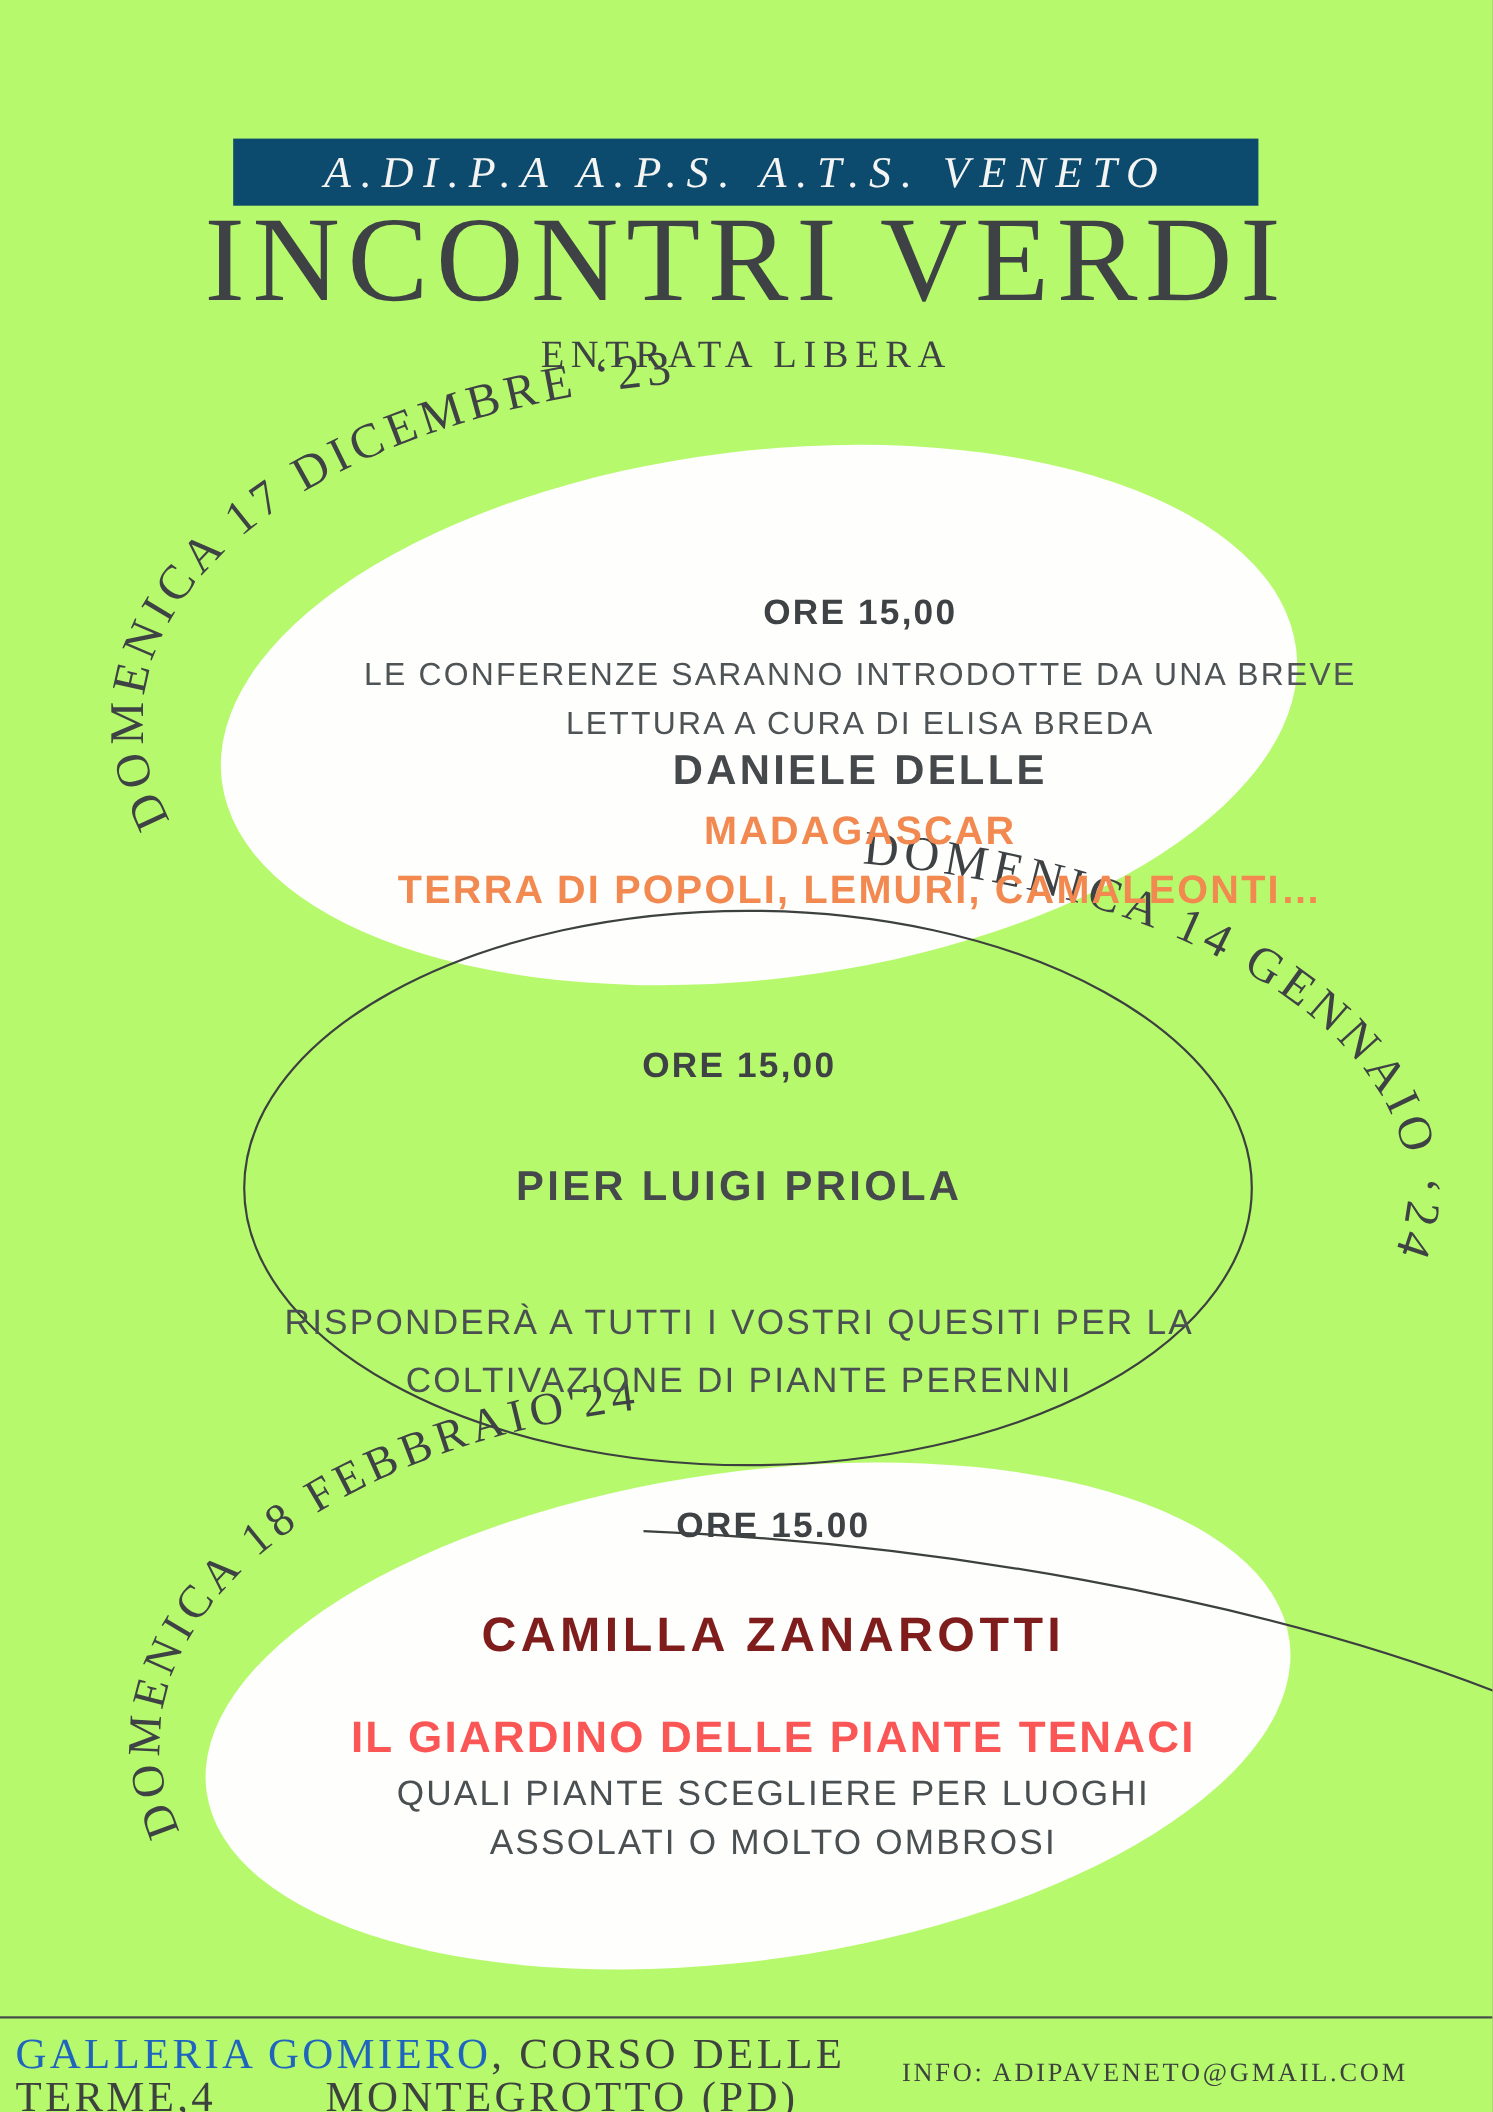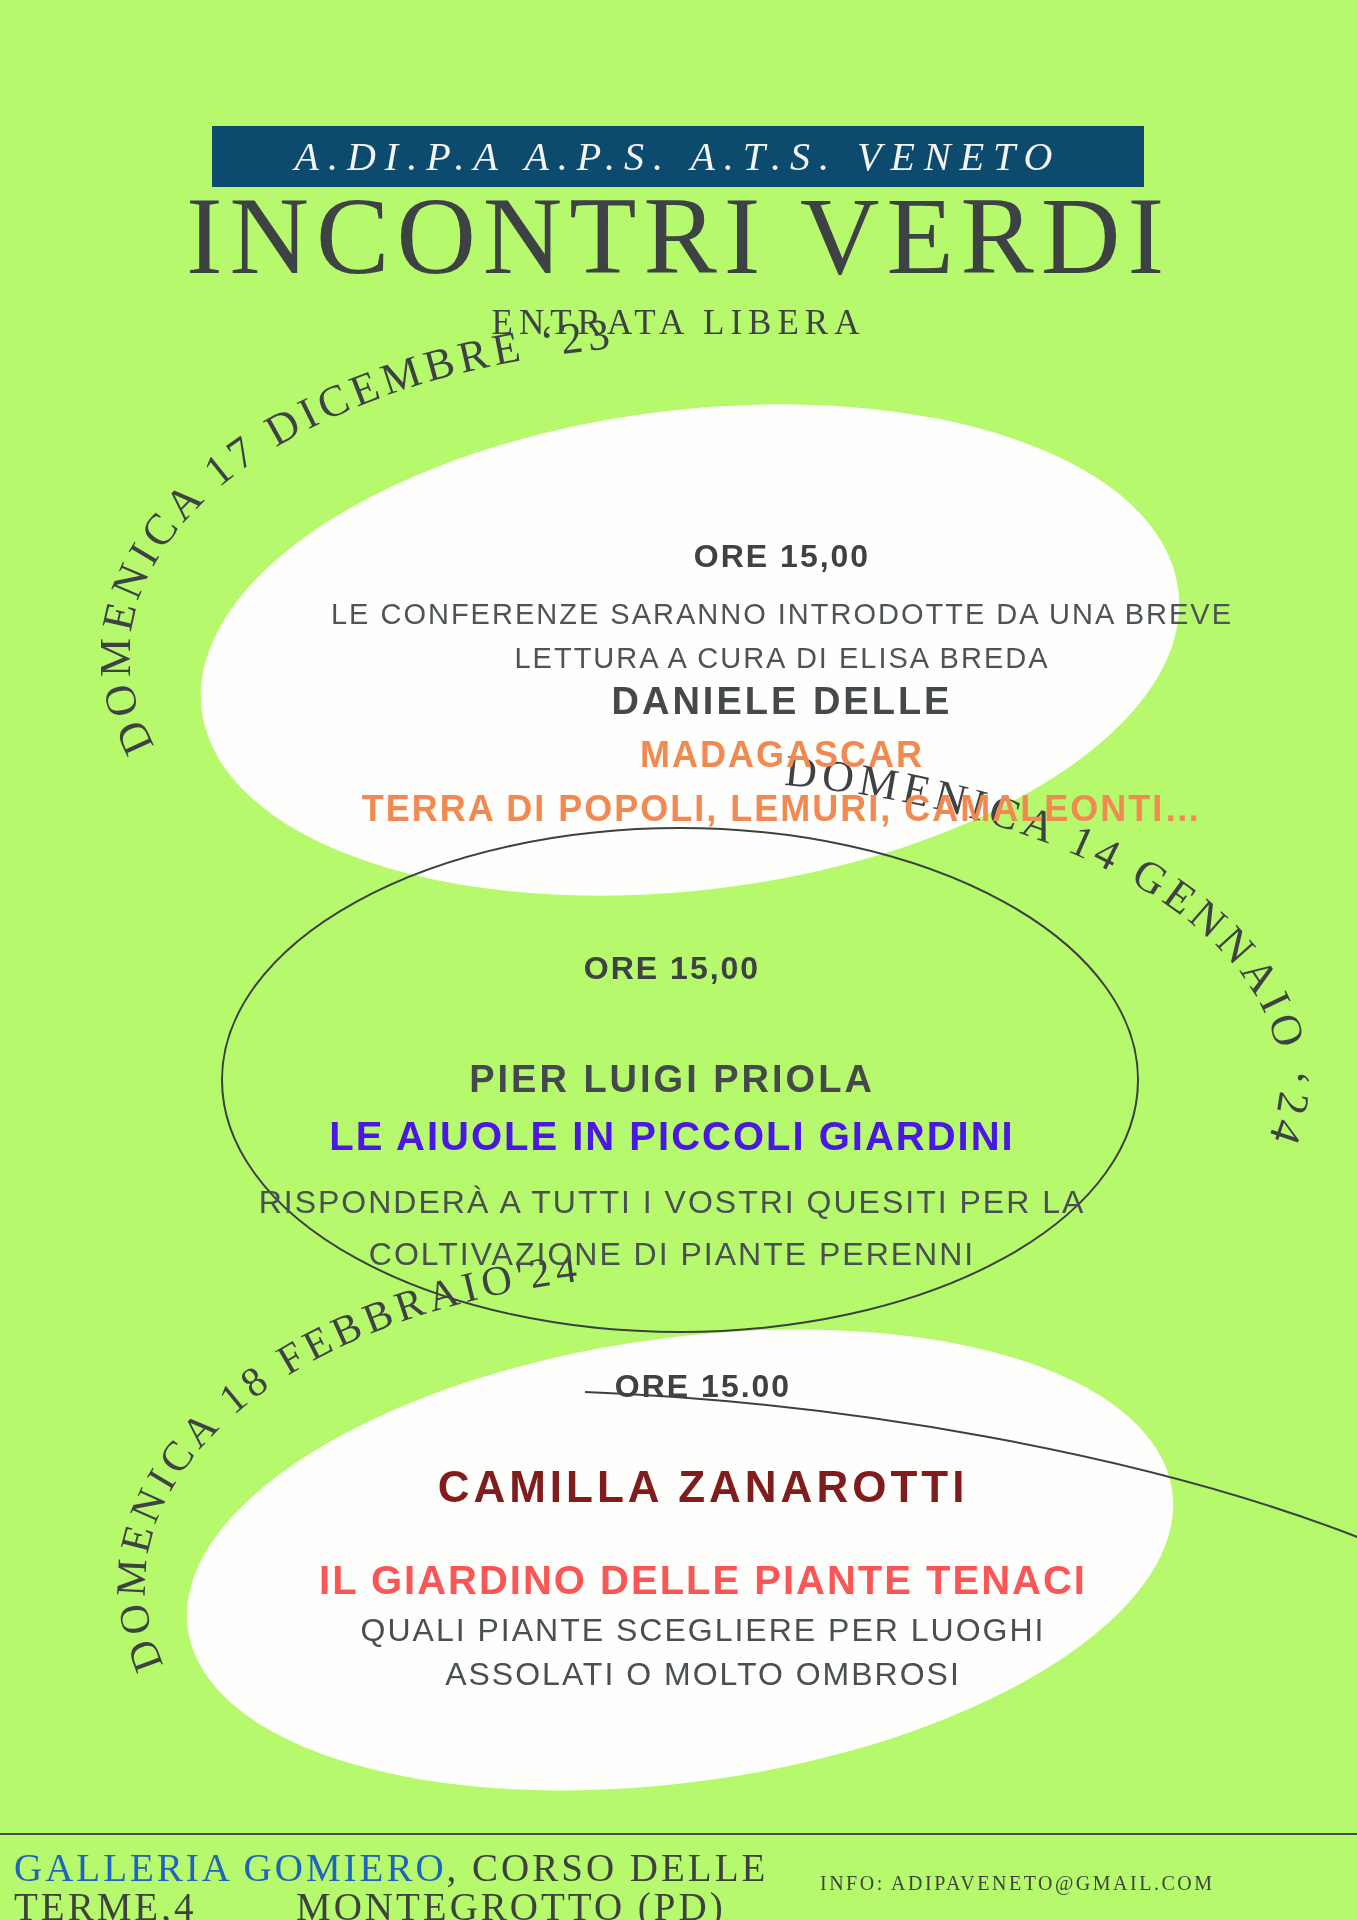--- a/index.html
+++ b/index.html
@@ -50,21 +50,21 @@
     font-family:"Liberation Serif", serif; font-size:39px; letter-spacing:3px; color:#3d423f;
   }
   .venue-name{color:#2065bd;}
   .footer-line2{
     position:absolute; left:14px; top:1884px; white-space:nowrap;
     font-family:"Liberation Serif", serif; font-size:39px; letter-spacing:3px; color:#3d423f;
   }
   .venue-town{position:absolute; left:282px; top:0;}
   .footer-info{
     position:absolute; left:820px; top:1872px; white-space:nowrap;
-    font-family:"Liberation Serif", serif; font-size:20px; letter-spacing:2.5px; color:#3d423f;
+    font-family:"Liberation Serif", serif; font-size:24px; letter-spacing:2.5px; color:#3d423f;
   }
 </style>
 </head>
 <body>
 
 <div class="poster">
 
   <svg class="decor" viewBox="0 0 1357 1920" xmlns="http://www.w3.org/2000/svg" xmlns:xlink="http://www.w3.org/1999/xlink">
     <defs>
       <path id="datePath1" d="M 155 746 A 570 310 0 0 1 680 345" fill="none"></path>
@@ -103,21 +103,20 @@
 
   <div class="line b1 t-time" style="top:538px">ORE 15,00</div>
   <div class="line b1 t-light" style="top:598px">LE CONFERENZE SARANNO INTRODOTTE DA UNA BREVE</div>
   <div class="line b1 t-light" style="top:642px">LETTURA A CURA DI ELISA BREDA</div>
   <div class="line b1 t-speaker" style="top:680px">DANIELE DELLE</div>
   <div class="line b1 t-orange" style="top:734px">MADAGASCAR</div>
   <div class="line b1 t-orange" style="top:788px">TERRA DI POPOLI, LEMURI, CAMALEONTI…</div>
 
   <div class="line b2 t-time" style="top:950px">ORE 15,00</div>
   <div class="line b2 t-speaker" style="top:1058px">PIER LUIGI PRIOLA</div>
-  <div class="line b2 t-violet" style="top:1114px">LE AIUOLE IN PICCOLI GIARDINI</div>
   <div class="line b2 t-light-md" style="top:1184px">RISPONDERÀ A TUTTI I VOSTRI QUESITI PER LA</div>
   <div class="line b2 t-light-md" style="top:1236px">COLTIVAZIONE DI PIANTE PERENNI</div>
 
   <div class="line b3 t-time" style="top:1368px">ORE 15.00</div>
   <div class="line b3 t-speaker-lg" style="top:1462px">CAMILLA ZANAROTTI</div>
   <div class="line b3 t-red" style="top:1558px">IL GIARDINO DELLE PIANTE TENACI</div>
   <div class="line b3 t-light-md" style="top:1612px">QUALI PIANTE SCEGLIERE PER LUOGHI</div>
   <div class="line b3 t-light-md" style="top:1656px">ASSOLATI O MOLTO OMBROSI</div>
 
   <div class="footer-divider"></div>

